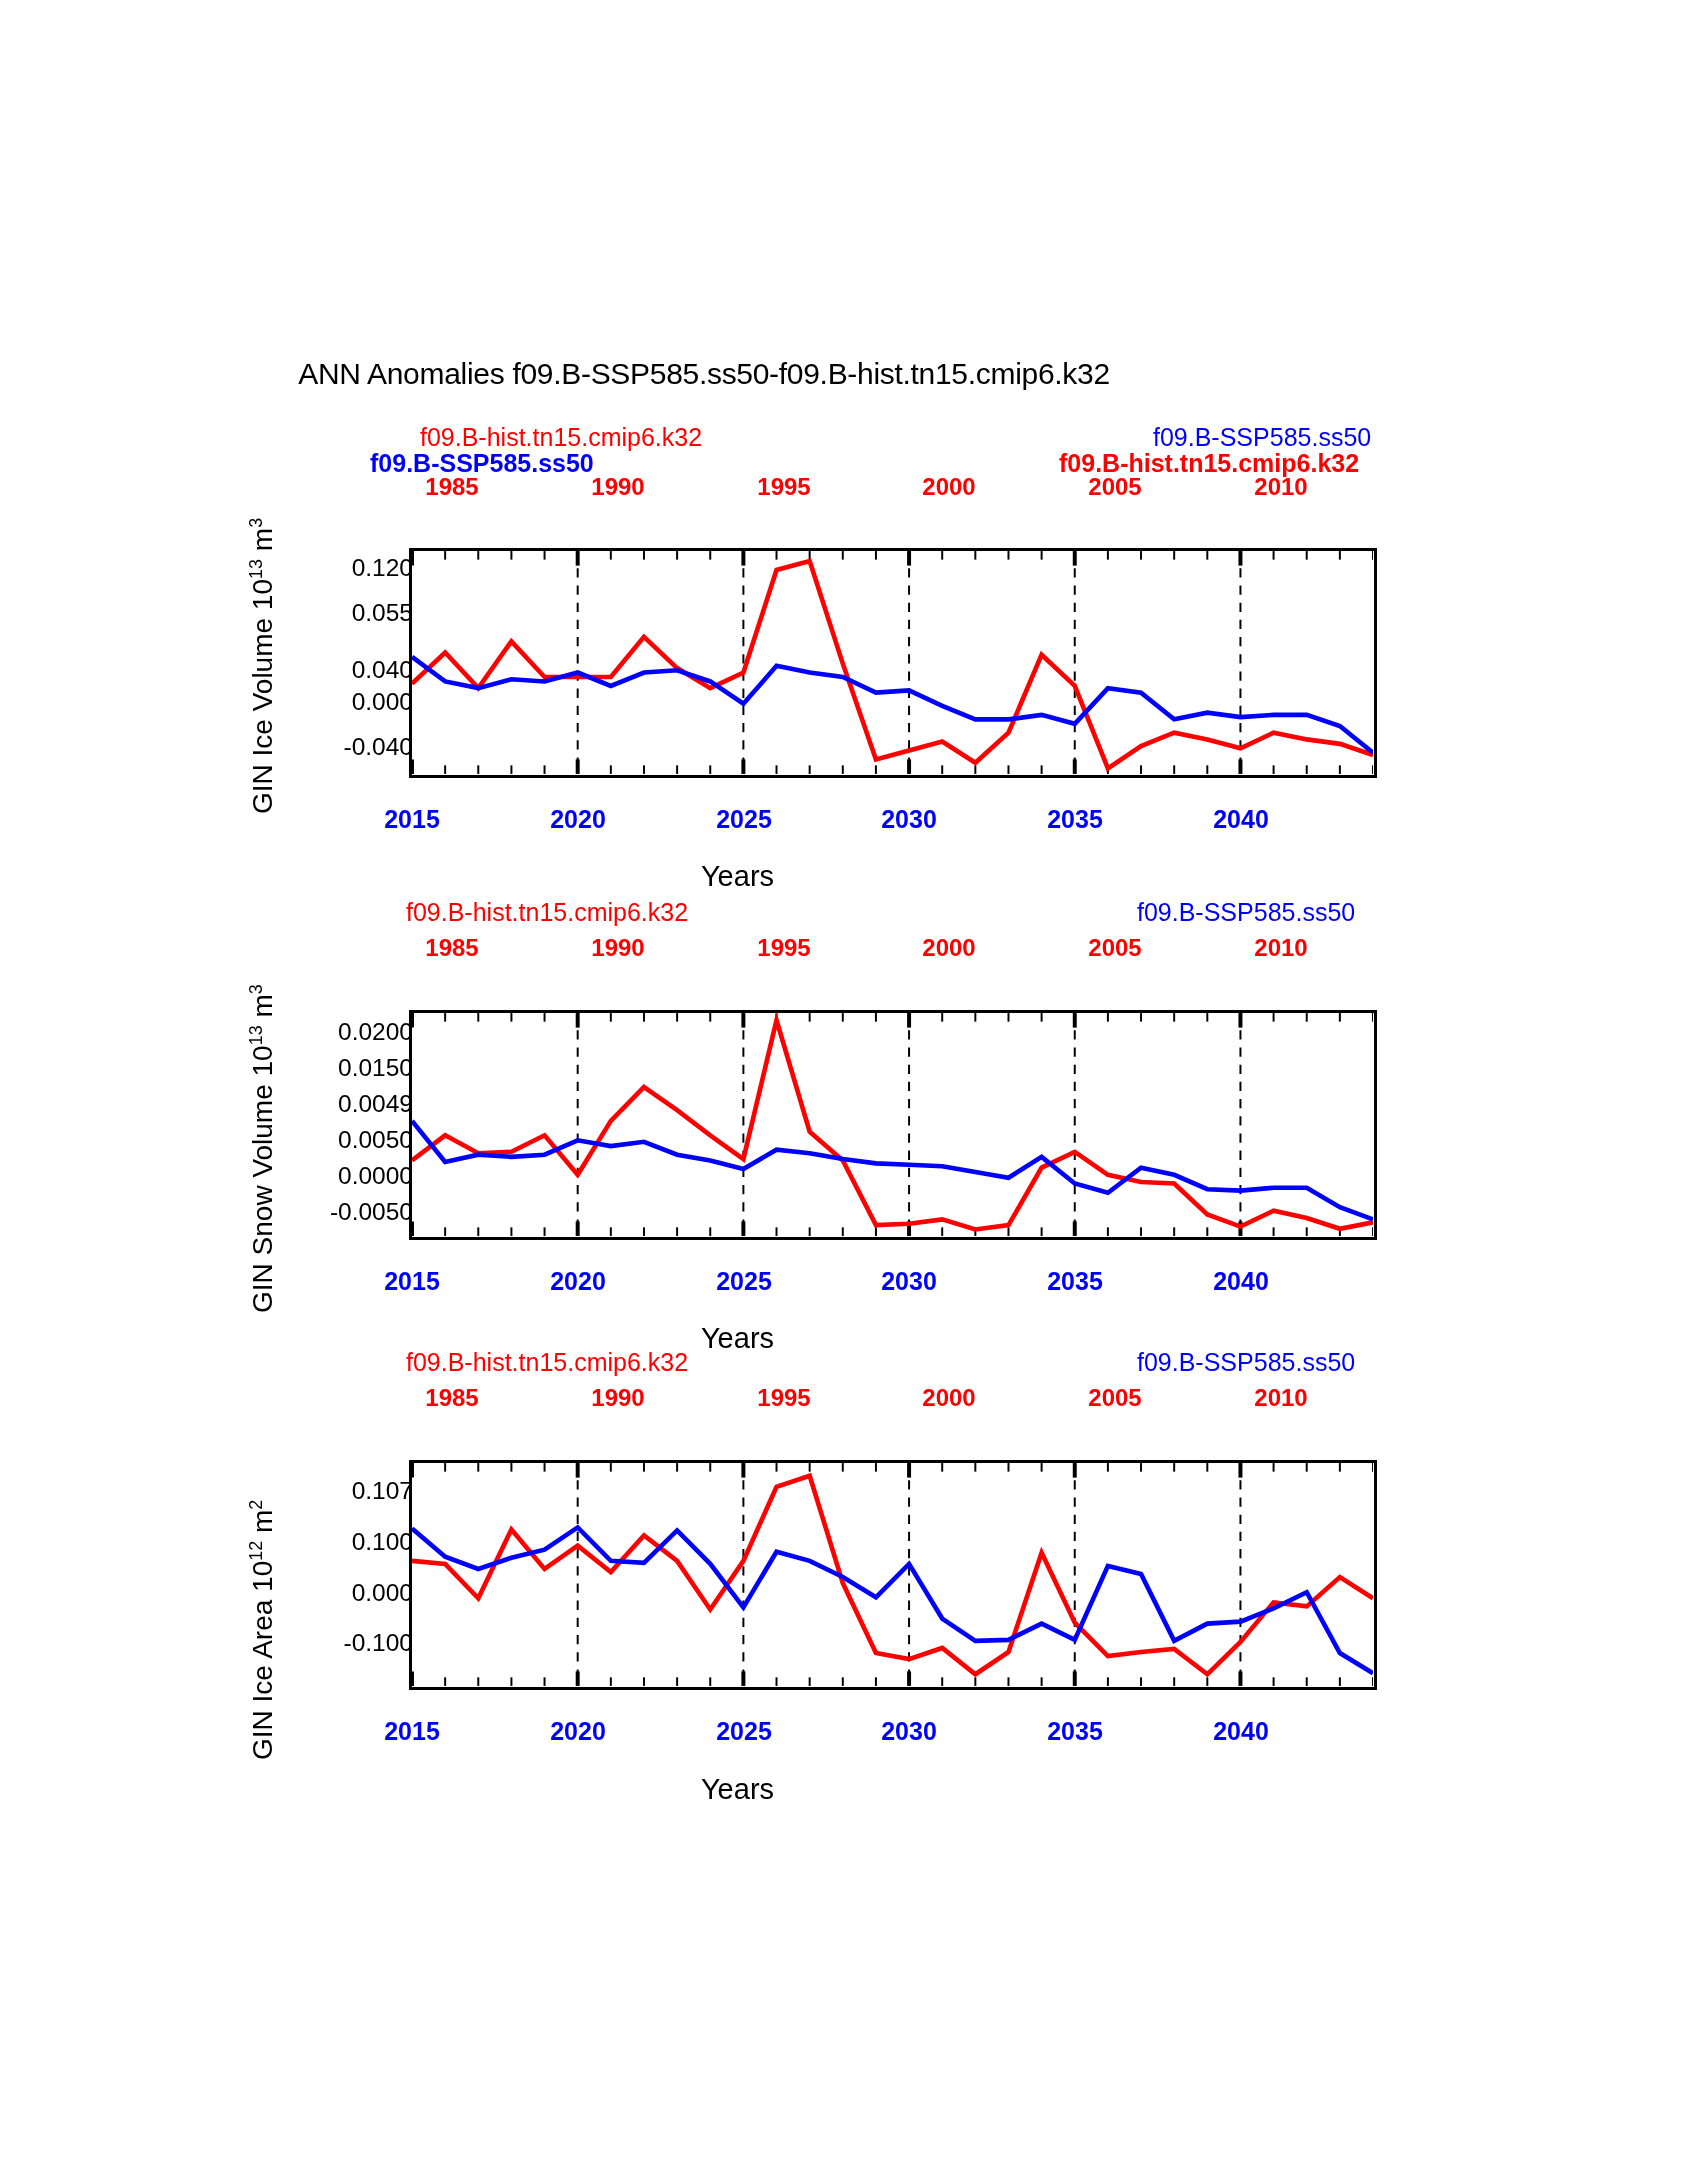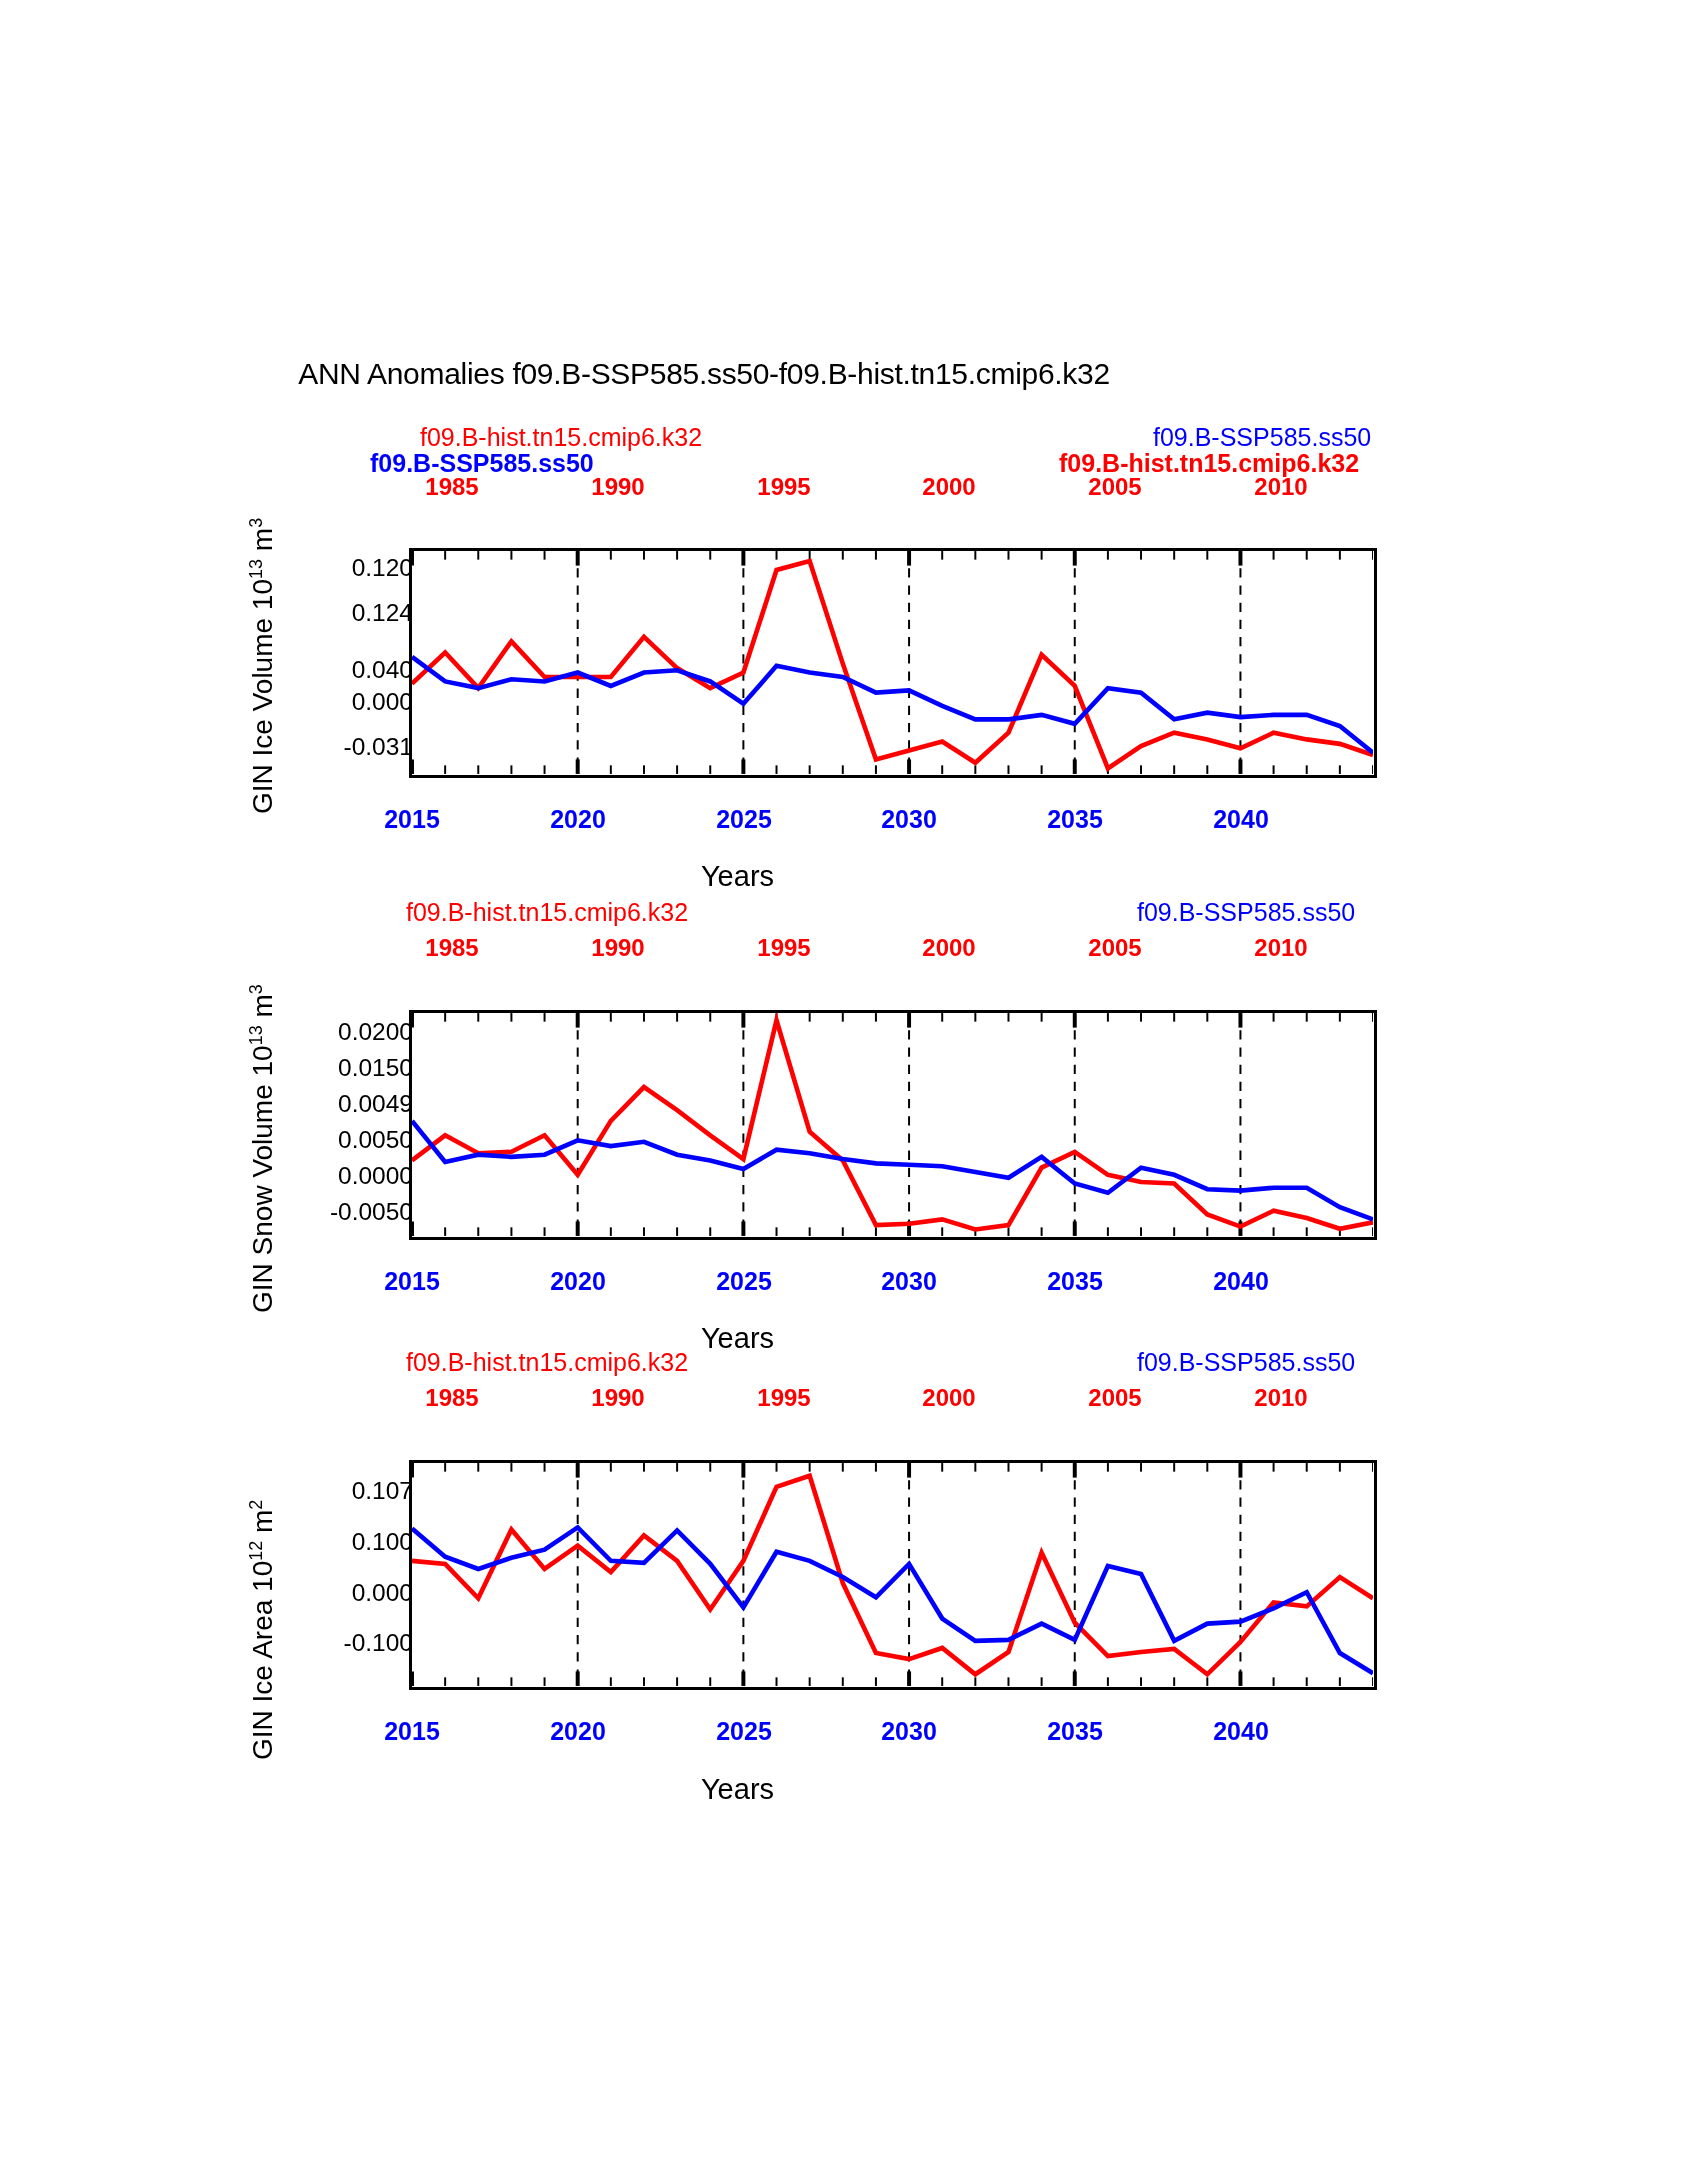--- a/index.html
+++ b/index.html
@@ -77,24 +77,24 @@
         <span style="left: 412px;">1985</span>
         <span style="left: 578px;">1990</span>
         <span style="left: 744px;">1995</span>
         <span style="left: 909px;">2000</span>
         <span style="left: 1075px;">2005</span>
         <span style="left: 1241px;">2010</span>
       </div>
 
     <div class="ylabels" id="p1-ylab" style="left:251px;top:543px;width:162px;height:232px;">
         <span style="top: 25px;">0.120</span>
-        <span style="top: 70px;">0.124</span>
+        <span style="top: 70px;">0.055</span>
         <span style="top: 115px; margin-top: 12px;">0.040</span>
         <span style="top: 159px;">0.000</span>
-        <span style="top: 204px;">-0.031</span>
+        <span style="top: 204px;">-0.040</span>
       </div>
 
     <div class="ytitle" style="left:246px;top:814px;"><span>GIN Ice Volume 10</span><sup>13</sup><span> m</span><sup>3</sup></div>
 
     <div class="plotbox" id="p1-box" style="left:409px;top:548px;width:968px;height:230px;">
       <svg class="plotsvg" id="p1-svg" width="961" height="223" viewBox="0 0 1453 337">
           <line x1="250.51724137931035" x2="250.51724137931035" y1="0" y2="337" stroke="#000" stroke-width="3" stroke-dasharray="14,12"></line>
           <line x1="501.0344827586207" x2="501.0344827586207" y1="0" y2="337" stroke="#000" stroke-width="3" stroke-dasharray="14,12"></line>
           <line x1="751.551724137931" x2="751.551724137931" y1="0" y2="337" stroke="#000" stroke-width="3" stroke-dasharray="14,12"></line>
           <line x1="1002.0689655172414" x2="1002.0689655172414" y1="0" y2="337" stroke="#000" stroke-width="3" stroke-dasharray="14,12"></line>

